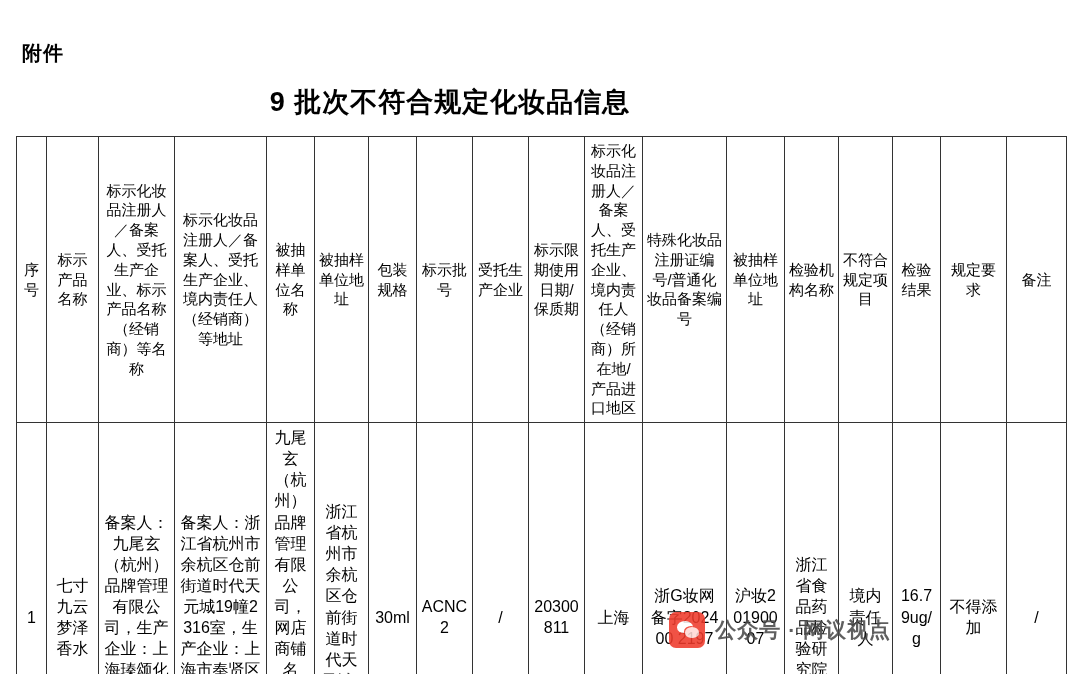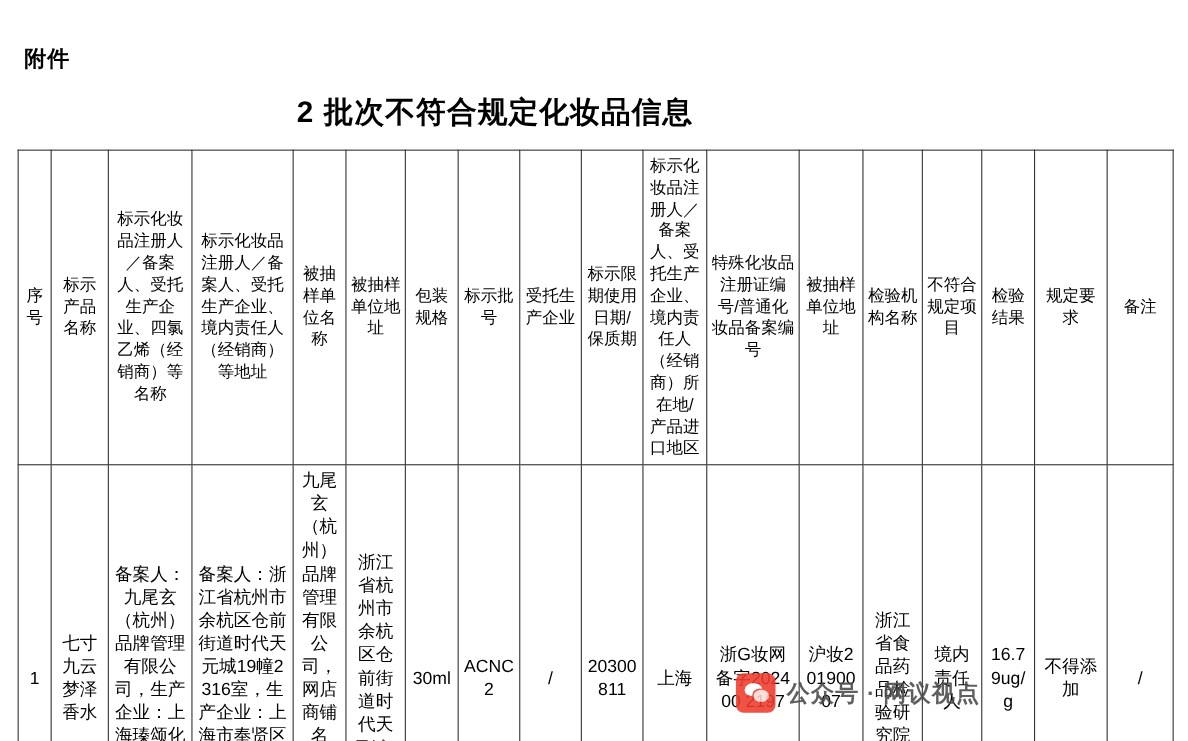--- a/index.html
+++ b/index.html
@@ -139,21 +139,21 @@
     white-space: nowrap;
   }
 </style>
 </head>
 <body>
 
 <div class="page">
 
   <div class="attachment-label">附件</div>
 
-  <div class="doc-title">2 批次不符合规定化妆品信息</div>
+  <div class="doc-title">9 批次不符合规定化妆品信息</div>
 
   <div class="table-wrap">
     <table class="main">
       <colgroup>
         <col class="c0">
           <col class="c1">
           <col class="c2">
           <col class="c3">
           <col class="c4">
         <col class="c5">
@@ -167,21 +167,21 @@
           <col class="c13">
           <col class="c14">
         <col class="c15">
           <col class="c16">
           <col class="c17">
       </colgroup>
       <thead>
         <tr>
           <th>序号</th>
           <th>标示产品名称</th>
-          <th>标示化妆品注册人／备案人、受托生产企业、四氯乙烯（经销商）等名称</th>
+          <th>标示化妆品注册人／备案人、受托生产企业、标示产品名称（经销商）等名称</th>
           <th>标示化妆品注册人／备案人、受托生产企业、境内责任人（经销商）等地址</th>
           <th>被抽样单位名称</th>
           <th>被抽样单位地址</th>
           <th>包装规格</th>
           <th>标示批号</th>
           <th>受托生产企业</th>
           <th>标示限期使用日期/保质期</th>
           <th>标示化妆品注册人／备案人、受托生产企业、境内责任人（经销商）所在地/产品进口地区</th>
           <th>特殊化妆品注册证编号/普通化妆品备案编号</th>
           <th>被抽样单位地址</th>

